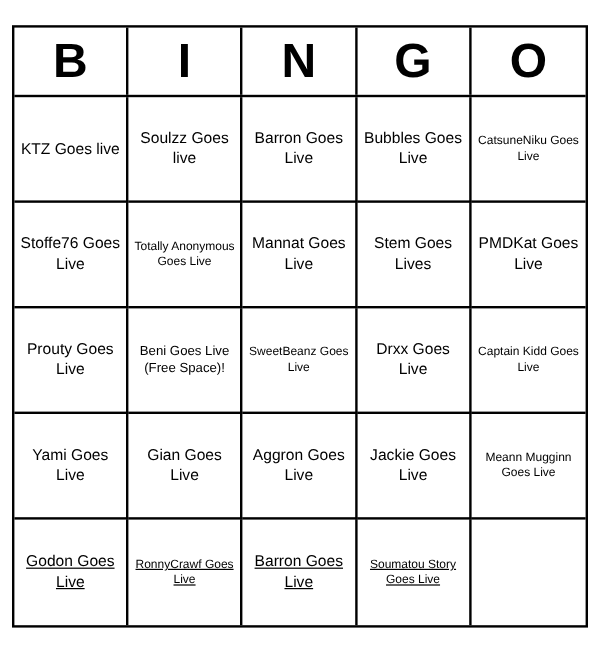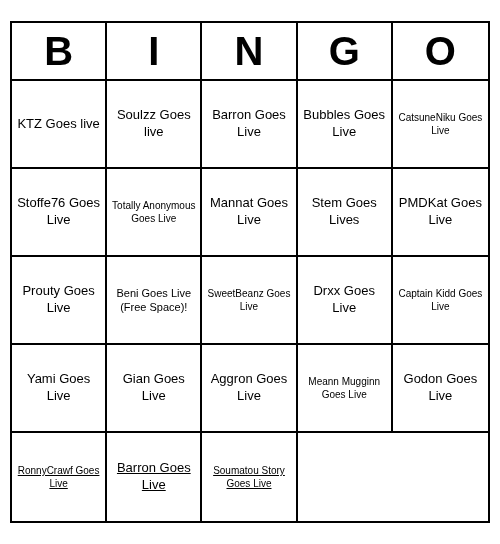--- a/index.html
+++ b/index.html
@@ -86,19 +86,20 @@
       <div class="bingo-cell">Stem Goes Lives</div>
       <div class="bingo-cell">PMDKat Goes Live</div>
       <div class="bingo-cell">Prouty Goes Live</div>
       <div class="bingo-cell small-text free-space">Beni Goes Live (Free Space)!</div>
       <div class="bingo-cell small-text">SweetBeanz Goes Live</div>
       <div class="bingo-cell">Drxx Goes Live</div>
       <div class="bingo-cell small-text">Captain Kidd Goes Live</div>
       <div class="bingo-cell">Yami Goes Live</div>
       <div class="bingo-cell">Gian Goes Live</div>
       <div class="bingo-cell">Aggron Goes Live</div>
+      <div class="bingo-cell">Jackie Goes Live</div>
       <div class="bingo-cell small-text">Meann Mugginn Goes Live</div>
       <div class="bingo-cell">Godon Goes Live</div>
       <div class="bingo-cell small-text">RonnyCrawf Goes Live</div>
       <div class="bingo-cell">Barron Goes Live</div>
       <div class="bingo-cell small-text">Soumatou Story Goes Live</div>
     </div>
 </div>
 
 </body></html>

